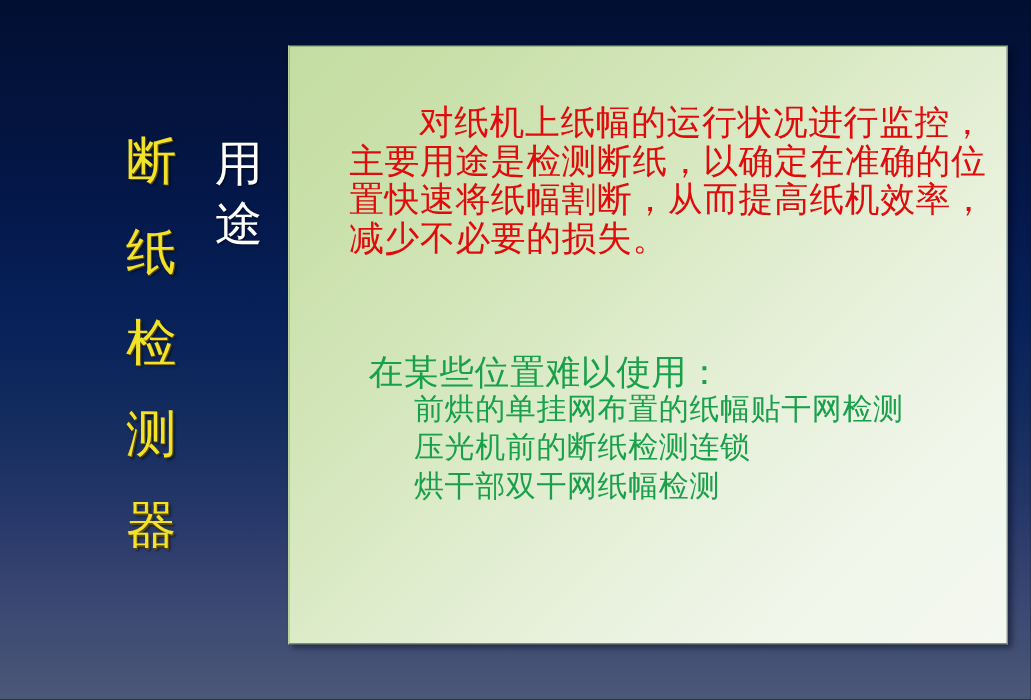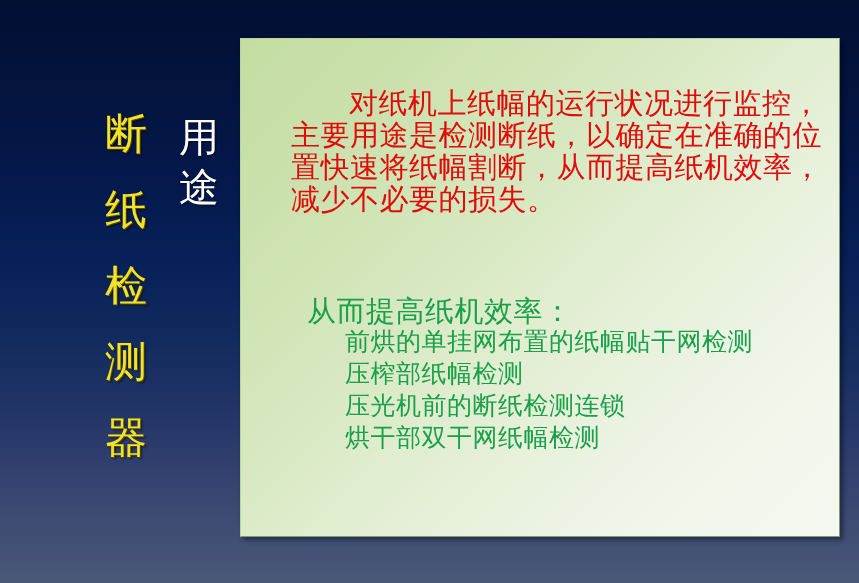--- a/index.html
+++ b/index.html
@@ -158,23 +158,22 @@
 器</div>
 
   <div id="vsub">用
 途</div>
 
   <div id="panel">
 
     <p class="ptext" id="para-red">对纸机上纸幅的运行状况进行监控，主要用途是检测断纸，以确定在准确的位置快速将纸幅割断，从而提高纸机效率，减少不必要的损失。</p>
 
 
-    <p class="ptext" id="green-head">从而提高纸机效率：</p>
+    <p class="ptext" id="green-head">在某些位置难以使用：</p>
 
     <ul id="green-list">
       <li>前烘的单挂网布置的纸幅贴干网检测</li>
-      <li>压榨部纸幅检测</li>
       <li>压光机前的断纸检测连锁</li>
       <li>烘干部双干网纸幅检测</li>
     </ul>
 
   </div>
 </div>
 
 </body></html>

